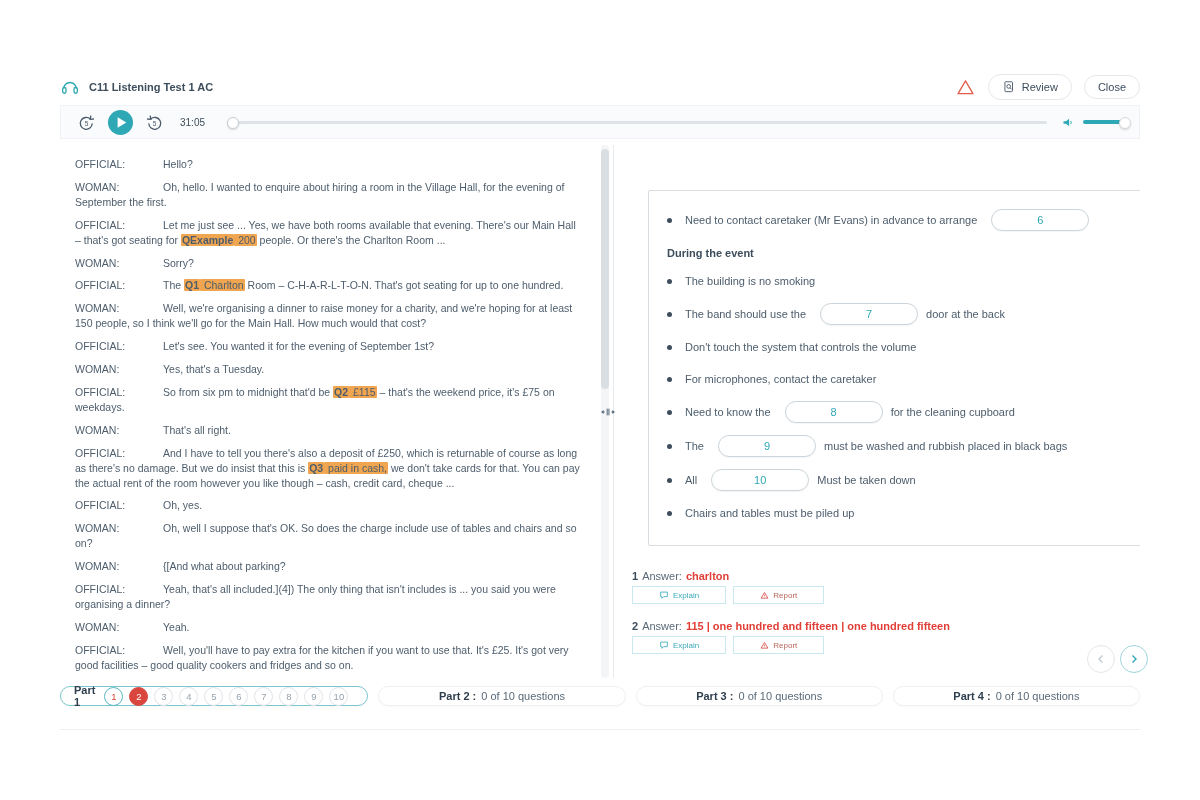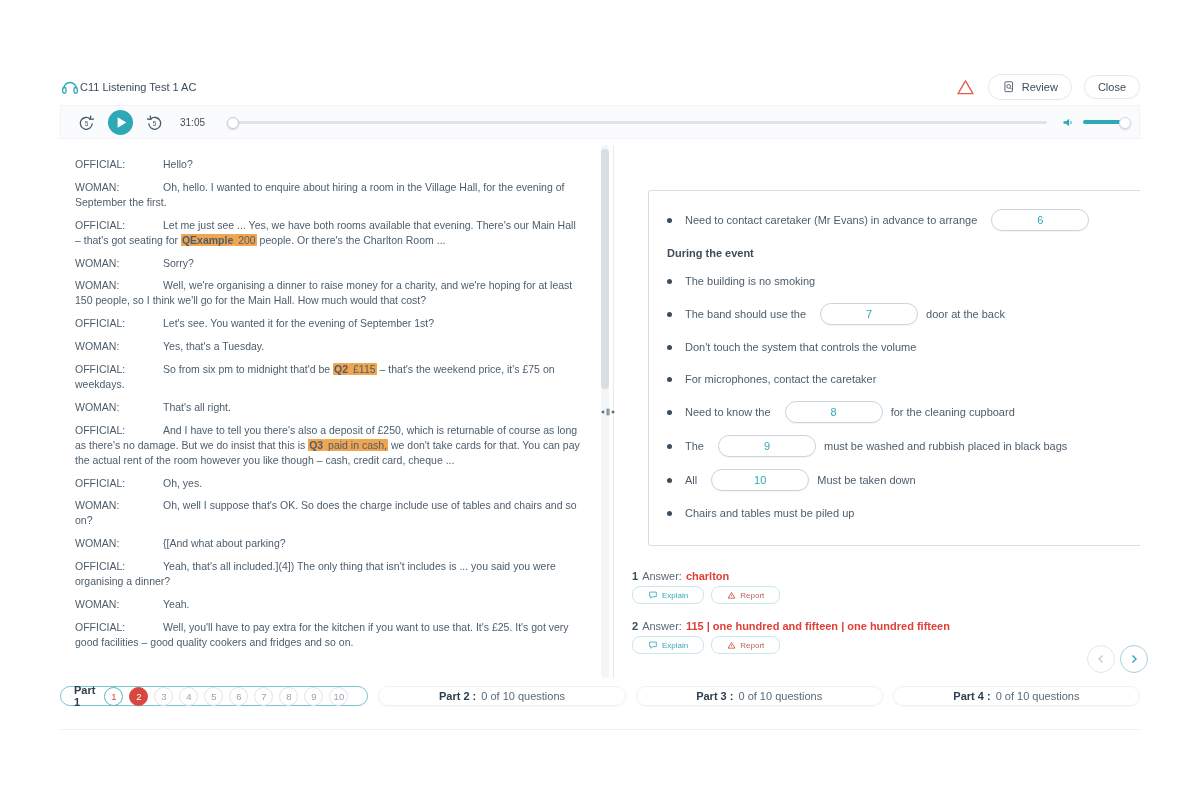--- a/index.html
+++ b/index.html
@@ -1,19 +1,19 @@
 <!DOCTYPE html>
 <html><head>
 <meta charset="utf-8">
 <style>
   html,body{margin:0;padding:0;}
   body{width:1200px;height:800px;background:#ffffff;font-family:"Liberation Sans",sans-serif;position:relative;overflow:hidden;color:#4d5d6c;}
   
   .header{position:absolute;left:60px;right:60px;top:72px;height:30px;display:flex;align-items:center;}
-  .header .title{font-size:11px;color:#3d4d5c;}
+  .header .title{font-size:11px;color:#3d4d5c;margin-left:9px;font-weight:bold;}
   .header .spacer{flex:1;}
   .hbtn{display:inline-flex;align-items:center;gap:6px;border:1px solid #e4e8ec;border-radius:15px;background:#fff;padding:5px 13px;font-size:11px;color:#3d4d5c;margin-left:12px;cursor:pointer;}
   .warn-ic{display:inline-flex;margin-left:12px;}
   
   .audiobar{position:absolute;left:60px;right:60px;top:105px;height:34px;background:#fafbfc;border:1px solid #f1f3f6;border-radius:0;display:flex;align-items:center;padding:0 10px;box-sizing:border-box;}
   .audiobar .ic{display:inline-flex;margin:0 5px;cursor:pointer;}
   .time{font-size:10px;color:#3d4d5c;margin:0 8px 0 10px;}
   .ptrack{flex:1;height:3px;background:#dfe3e8;border-radius:2px;position:relative;margin:0 14px;cursor:pointer;}
   .pknob{position:absolute;left:0;top:-4px;width:10px;height:10px;background:#fff;border:1px solid #c9ced4;border-radius:50%;box-shadow:0 1px 2px rgba(0,0,0,.15);}
   .volwrap{display:flex;align-items:center;gap:7px;}
@@ -38,21 +38,21 @@
   .blank{display:inline-block;width:96px;height:20px;line-height:20px;border:1px solid #ccd5db;border-radius:12px;text-align:center;color:#2fa8b5;font-size:11px;margin:0 8px;background:#fff;box-shadow:0 1px 1px rgba(0,0,0,.04);cursor:text;}
   .q-heading{font-weight:bold;color:#3d4d5c;font-size:11px;margin:16px 0 6px 0;}
   
   .answers{margin:24px 0 0 4px;}
   .ans-item{margin-bottom:6px;margin-top:16px;}
   .ans-line{font-size:11px;}
   .ans-num{font-weight:bold;color:#3d4d5c;margin-right:4px;}
   .ans-label{color:#5a6a78;margin-right:4px;}
   .ans-val{color:#e03e36;font-weight:bold;}
   .ans-buttons{display:flex;gap:7px;margin:4px 0 9px 0;}
-  .btn-small{display:inline-flex;align-items:center;gap:4px;font-size:8px;padding:3px 15px;border:1px solid #c8e8ee;border-radius:8px;background:#fff;color:#3aa9b8;cursor:pointer;}
+  .btn-small{display:inline-flex;align-items:center;gap:4px;font-size:8px;padding:3px 26px;border:1px solid #c8e8ee;border-radius:0;background:#fff;color:#3aa9b8;cursor:pointer;}
   .btn-report{color:#b8645c;}
   
   .navbtn{position:absolute;width:28px;height:28px;border-radius:50%;background:#fff;display:flex;align-items:center;justify-content:center;cursor:pointer;box-sizing:border-box;}
   .nav-prev{left:1087px;top:645px;border:1px solid #e3e7ea;}
   .nav-next{left:1120px;top:645px;border:1px solid #9fd4dc;}
   
   .partsbar{position:absolute;left:60px;right:60px;top:686px;height:34px;display:flex;gap:10px;}
   .partbox{flex:1;height:20px;border-radius:10px;background:#fff;border:1px solid #eef1f4;box-shadow:0 1px 2px rgba(0,0,0,.03);display:flex;align-items:center;justify-content:center;font-size:11px;box-sizing:border-box;cursor:pointer;}
   .partbox .plabel{font-weight:bold;color:#2e3e4e;}
   .partbox .pcount{color:#5a6a78;margin-left:5px;}
@@ -133,20 +133,21 @@
       <div class="vknob"></div>
     </div>
   </div>
 </div>
 
 <div class="left-panel">
     <p class="t-line"><span class="speaker">OFFICIAL:</span><span>Hello?</span></p>
     <p class="t-line"><span class="speaker">WOMAN:</span><span>Oh, hello. I wanted to enquire about hiring a room in the Village Hall, for the evening of September the first.</span></p>
     <p class="t-line"><span class="speaker">OFFICIAL:</span><span>Let me just see ... Yes, we have both rooms available that evening. There's our Main Hall – that's got seating for </span><span class="hl b">QExample</span><span class="hl"> 200</span><span> people. Or there's the Charlton Room ...</span></p>
     <p class="t-line"><span class="speaker">WOMAN:</span><span>Sorry?</span></p>
+    <p class="t-line"><span class="speaker">OFFICIAL:</span><span>The </span><span class="hl b">Q1</span><span class="hl"> Charlton</span><span> Room – C-H-A-R-L-T-O-N. That's got seating for up to one hundred.</span></p>
     <p class="t-line"><span class="speaker">WOMAN:</span><span>Well, we're organising a dinner to raise money for a charity, and we're hoping for at least 150 people, so I think we'll go for the Main Hall. How much would that cost?</span></p>
     <p class="t-line"><span class="speaker">OFFICIAL:</span><span>Let's see. You wanted it for the evening of September 1st?</span></p>
     <p class="t-line"><span class="speaker">WOMAN:</span><span>Yes, that's a Tuesday.</span></p>
     <p class="t-line"><span class="speaker">OFFICIAL:</span><span>So from six pm to midnight that'd be </span><span class="hl b">Q2</span><span class="hl"> £115</span><span> – that's the weekend price, it's £75 on weekdays.</span></p>
     <p class="t-line"><span class="speaker">WOMAN:</span><span>That's all right.</span></p>
     <p class="t-line"><span class="speaker">OFFICIAL:</span><span>And I have to tell you there's also a deposit of £250, which is returnable of course as long as there's no damage. But we do insist that this is </span><span class="hl b">Q3</span><span class="hl"> paid in cash,</span><span> we don't take cards for that. You can pay the actual rent of the room however you like though – cash, credit card, cheque ...</span></p>
     <p class="t-line"><span class="speaker">OFFICIAL:</span><span>Oh, yes.</span></p>
     <p class="t-line"><span class="speaker">WOMAN:</span><span>Oh, well I suppose that's OK. So does the charge include use of tables and chairs and so on?</span></p>
     <p class="t-line"><span class="speaker">WOMAN:</span><span>{[And what about parking?</span></p>
     <p class="t-line"><span class="speaker">OFFICIAL:</span><span>Yeah, that's all included.](4]) The only thing that isn't includes is ... you said you were organising a dinner?</span></p>

